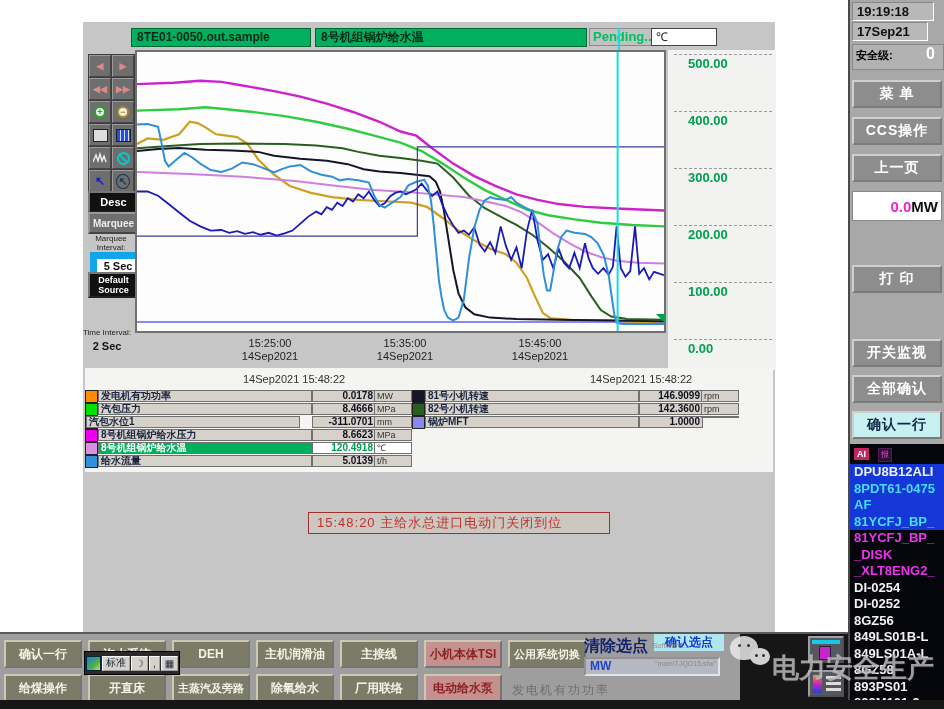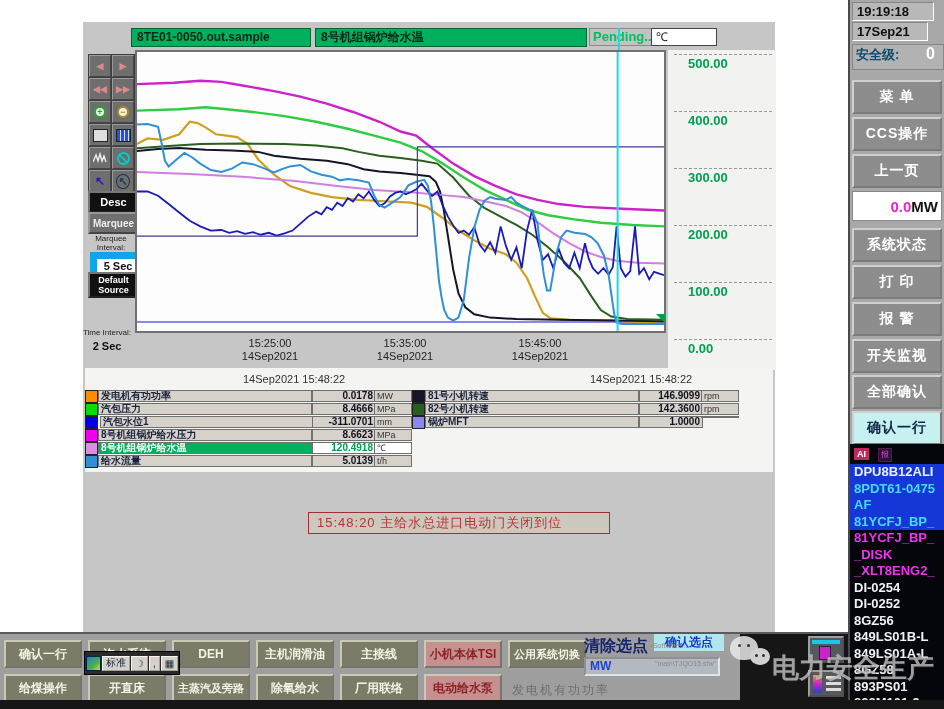--- a/index.html
+++ b/index.html
@@ -41,21 +41,21 @@
   .ucell{position:absolute;background:#d6d2ca;border:1px solid #707070;font-size:9px;color:#333;line-height:10px;padding:0 2px;}
   .sel .lcell{background:#00b05c;color:#fff;}
   .sel .vcell{background:#fff;color:#00a050;}
   .sel .ucell{background:#fff;}
   .alarmbox{left:308px;top:512px;width:292px;height:20px;background:#ccc8c0;border:1px solid #a03030;
             color:#c03030;font-size:13px;line-height:20px;padding-left:8px;letter-spacing:1px;}
   
   .sidebar{left:848px;top:0;width:96px;height:709px;background:#a8a8a8;border-left:2px solid #4a4a4a;box-sizing:border-box;}
   .clockbox{background:#b8b8b8;border:1px solid #888;border-bottom-color:#fff;border-right-color:#fff;
             font-weight:bold;font-size:13px;color:#111;padding:1px 4px;}
-  .sbtn{position:absolute;left:2px;width:90px;height:34px;background:#8d8d8d;border:2px outset #cfcfcf;
+  .sbtn{position:absolute;left:2px;width:90px;height:28px;background:#8d8d8d;border:2px outset #cfcfcf;
         color:#fff;font-weight:bold;font-size:14px;display:flex;align-items:center;justify-content:center;
         box-sizing:border-box;letter-spacing:1px;}
   .sbtn.cyan{background:#c7f0f0;color:#122a4a;}
   .powerbox{position:absolute;left:2px;width:90px;height:30px;background:#fff;border:1px solid #888;
             font-weight:bold;font-size:15px;display:flex;align-items:center;justify-content:flex-end;
             box-sizing:border-box;padding-right:3px;}
   .blackpanel{position:absolute;left:0;top:444px;width:96px;height:265px;background:#05060c;}
   .listitem{padding-left:4px;font-size:13px;font-weight:bold;line-height:16.5px;white-space:nowrap;}
   .li-bluesel{background:#1537d8;color:#e8f0ff;}
   .li-bluesel2{background:#1537d8;color:#45ddff;}
@@ -221,21 +221,21 @@
       <span class="ucell" style="left:289px;width:32px;">MW</span>
     </div>
     <div class="abs lrow" style="left:85px;top:403px;width:325px;">
       <span class="sw" style="left: 0px; background: rgb(0, 224, 0);"></span>
       <span class="lcell" style="left:13px;width:208px;">汽包压力</span>
       <span class="vcell" style="left:227px;width:58px;">8.4666</span>
       <span class="ucell" style="left:289px;width:32px;">MPa</span>
     </div>
     <div class="abs lrow" style="left:85px;top:416px;width:325px;">
       <span class="sw" style="left: 0px; background: rgb(0, 0, 224);"></span>
-      <span class="lcell" style="left:15px;width:208px;">汽包水位1</span>
+      <span class="lcell" style="left:1px;width:208px;">汽包水位1</span>
       <span class="vcell" style="left:227px;width:58px;">-311.0701</span>
       <span class="ucell" style="left:289px;width:32px;">mm</span>
     </div>
     <div class="abs lrow" style="left:85px;top:429px;width:325px;">
       <span class="sw" style="left: 0px; background: rgb(238, 0, 238);"></span>
       <span class="lcell" style="left:13px;width:208px;">8号机组锅炉给水压力</span>
       <span class="vcell" style="left:227px;width:58px;">8.6623</span>
       <span class="ucell" style="left:289px;width:32px;">MPa</span>
     </div>
     <div class="abs lrow sel" style="left:85px;top:442px;width:325px;">
@@ -272,33 +272,31 @@
       <span class="ucell" style="left:289px;width:32px;"></span>
     </div>
   </div>
 
   <div class="abs alarmbox">15:48:20 主给水总进口电动门关闭到位</div>
 
   <div class="abs sidebar">
     <div class="clockbox abs" style="left:2px;top:2px;width:72px;">19:19:18</div>
     <div class="clockbox abs" style="left:2px;top:22px;width:66px;">17Sep21</div>
     <div class="abs" style="left:2px;top:44px;width:92px;height:26px;background:#b2b2b2;border:1px solid #888;box-sizing:border-box;">
-      <span style="font-size:13px;font-weight:bold;color:#0c4a6e;padding-left:3px;">安全级:</span>
+      <span style="font-size:11px;font-weight:bold;color:#000000;padding-left:3px;">安全级:</span>
       <span style="font-size:16px;font-weight:bold;color:#fff;float:right;padding-right:8px;">0</span>
     </div>
     <div class="sbtn" style="top:80px;">菜 单</div>
     <div class="sbtn" style="top:117px;">CCS操作</div>
     <div class="sbtn" style="top:154px;">上一页</div>
     <div class="powerbox" style="top:191px;">
       <span style="color:#ee22cc;">0.0</span>
       <span style="color:#111;">MW</span>
     </div>
-    <div class="sbtn" style="top:228px;">系统状态</div>
     <div class="sbtn" style="top:265px;">打 印</div>
-    <div class="sbtn" style="top:302px;">报 警</div>
     <div class="sbtn" style="top:339px;">开关监视</div>
     <div class="sbtn" style="top:375px;">全部确认</div>
     <div class="sbtn cyan" style="top:411px;">确认一行</div>
     <div class="blackpanel">
       <span class="badge-ai">AI</span>
       <span class="badge-alm">报</span>
       <div style="position:absolute;top:20px;left:0;right:0;">
         <div class="listitem li-bluesel">DPU8B12ALI</div>
         <div class="listitem li-bluesel2">8PDT61-0475</div>
         <div class="listitem li-bluesel2">AF</div>

